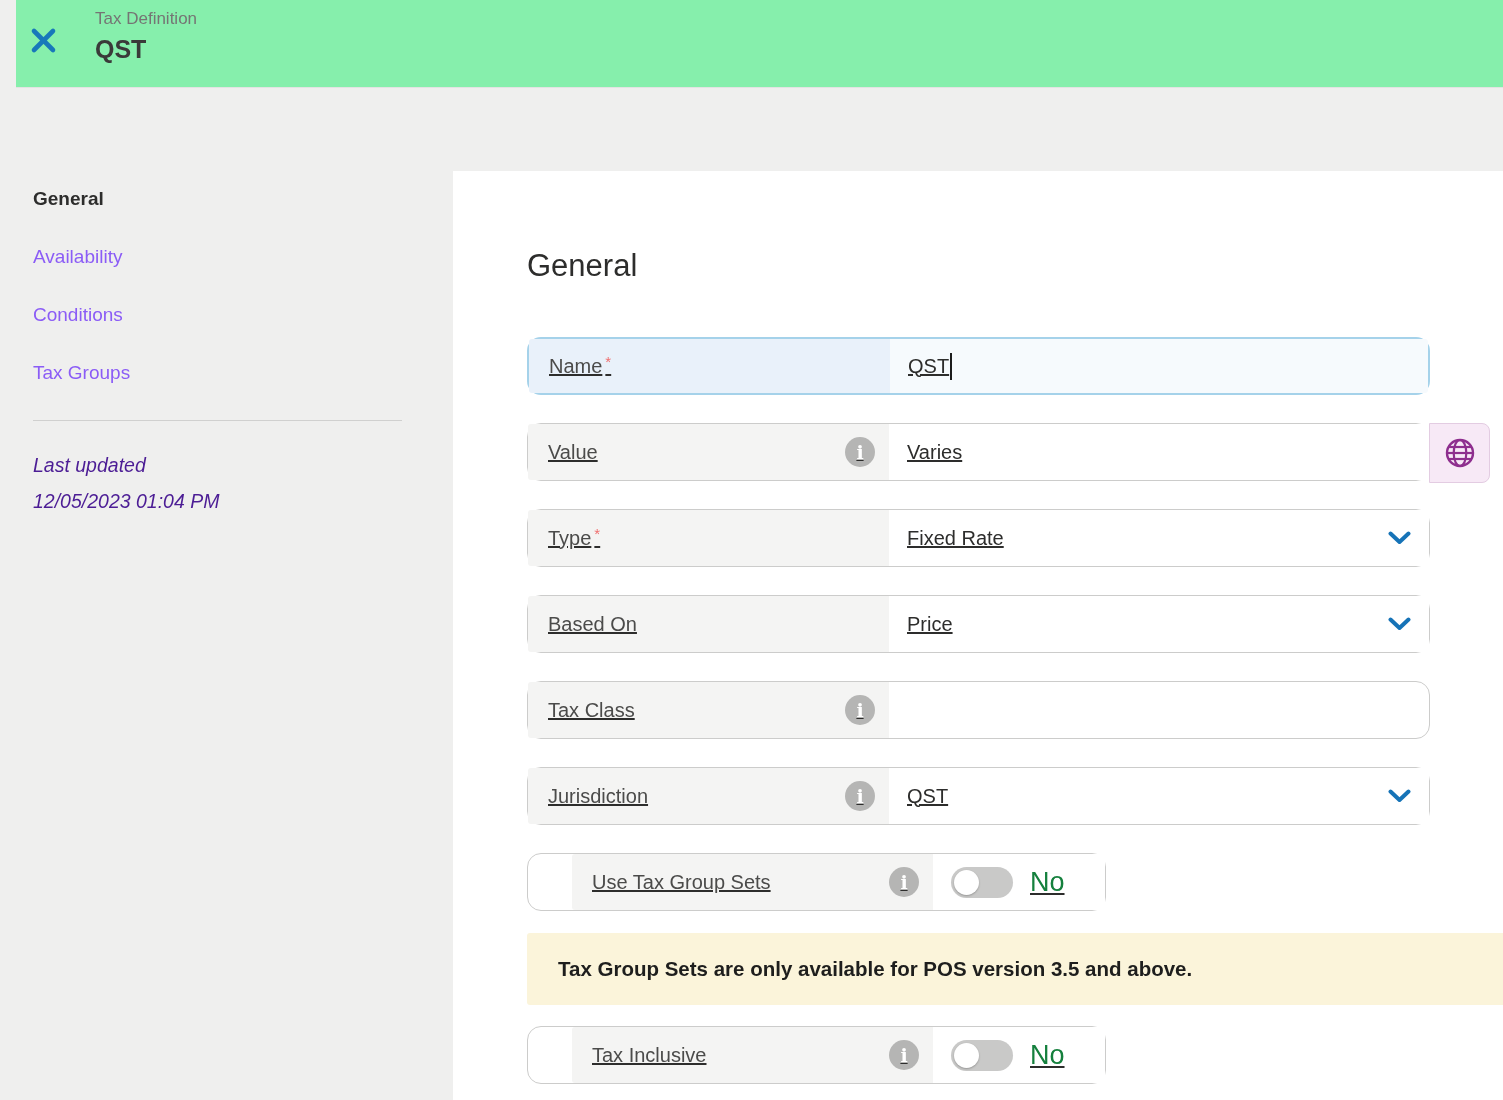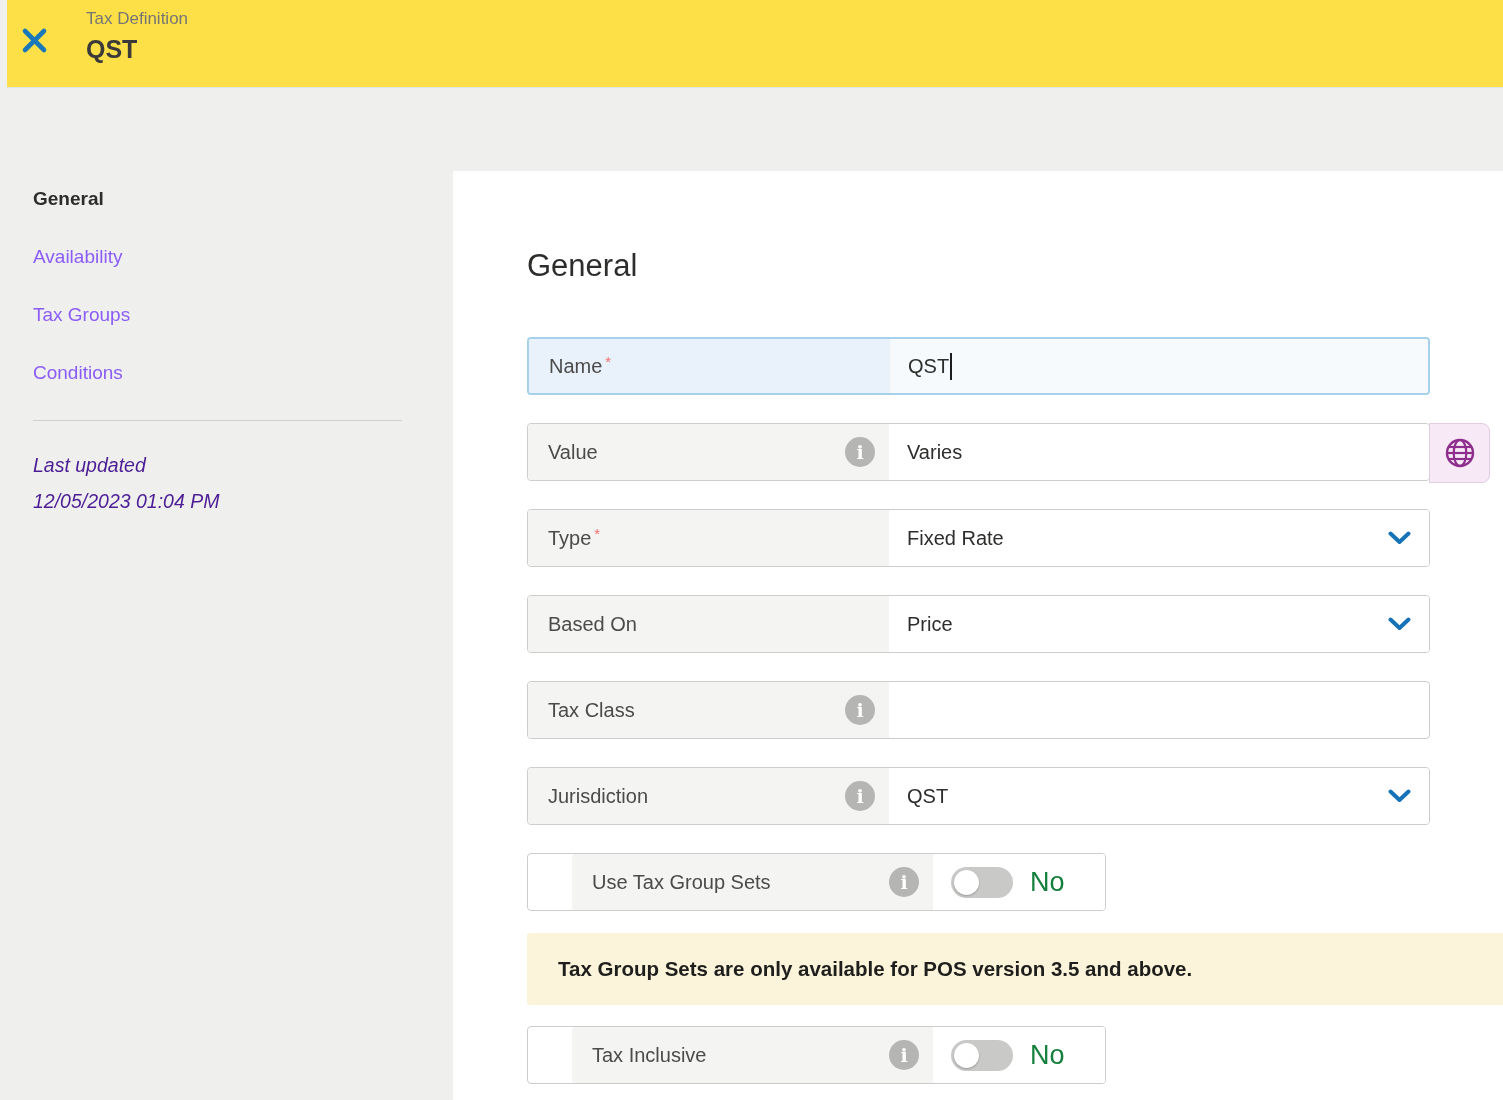--- a/index.html
+++ b/index.html
@@ -10,23 +10,23 @@
     height: 1100px;
     overflow: hidden;
     background: #efefee;
     font-family: "Liberation Sans", sans-serif;
     color: #2d2d2c;
   }
 
   
   .header {
     position: absolute;
-    left: 7px; top: 0; right: 0;
+    left: 16px; top: 0; right: 0;
     height: 88px;
-    background: #fde047;
+    background: #86efac;
     border-bottom: 1px solid #e3e3e2;
     z-index: 10;
   }
   .close-btn {
     position: absolute;
     left: 10px; top: 24px;
     width: 34px; height: 34px;
     background: none;
     border: none;
     padding: 3px;
@@ -96,24 +96,25 @@
     left: 74px; top: 166px;
     width: 976px;
   }
 
   
   .row {
     display: flex;
     width: 903px;
     height: 58px;
     border: 1px solid #cccccb;
-    border-radius: 4px;
+    border-radius: 14px;
     background: #fff;
     margin-bottom: 28px;
     position: relative;
+    text-decoration: underline;
   }
   .row.narrow { width: 579px; padding-left: 44px; }
   .row-label {
     width: 361px;
     min-width: 361px;
     background: #f4f4f3;
     display: flex;
     align-items: center;
     justify-content: space-between;
     padding: 0 14px 0 20px;
@@ -250,22 +251,22 @@
       <line x1="23" y1="4" x2="4" y2="23" stroke="#1878ba" stroke-width="4.6" stroke-linecap="round"></line>
     </svg>
   </button>
   <div class="header-label">Tax Definition</div>
   <div class="header-title">QST</div>
 </div>
 
 <nav class="sidebar">
   <div class="nav-item active">General</div>
   <div class="nav-item">Availability</div>
+  <div class="nav-item">Conditions</div>
   <div class="nav-item">Tax Groups</div>
-  <div class="nav-item">Conditions</div>
   <hr class="sidebar-divider">
   <div class="last-updated">
     <div>Last updated</div>
     <div>12/05/2023 01:04 PM</div>
   </div>
 </nav>
 
 <div class="main-panel">
   <h1 class="section-heading">General</h1>
 

